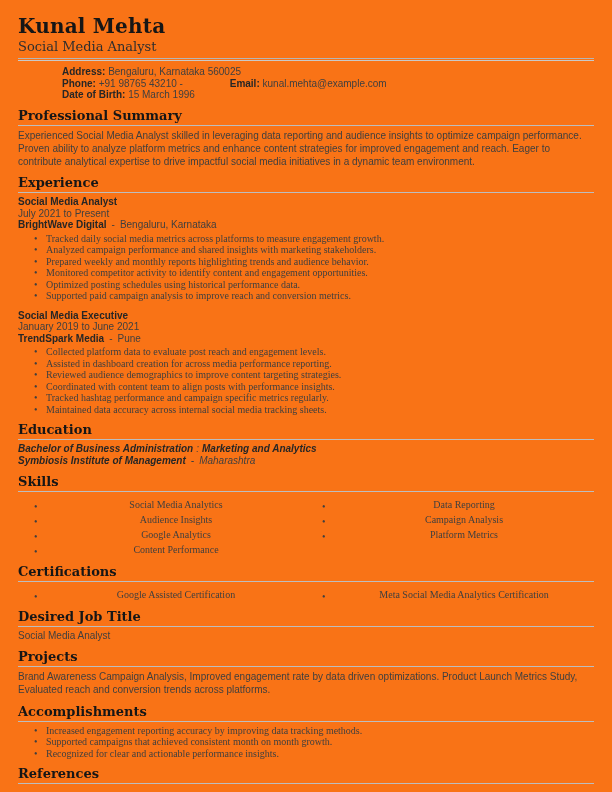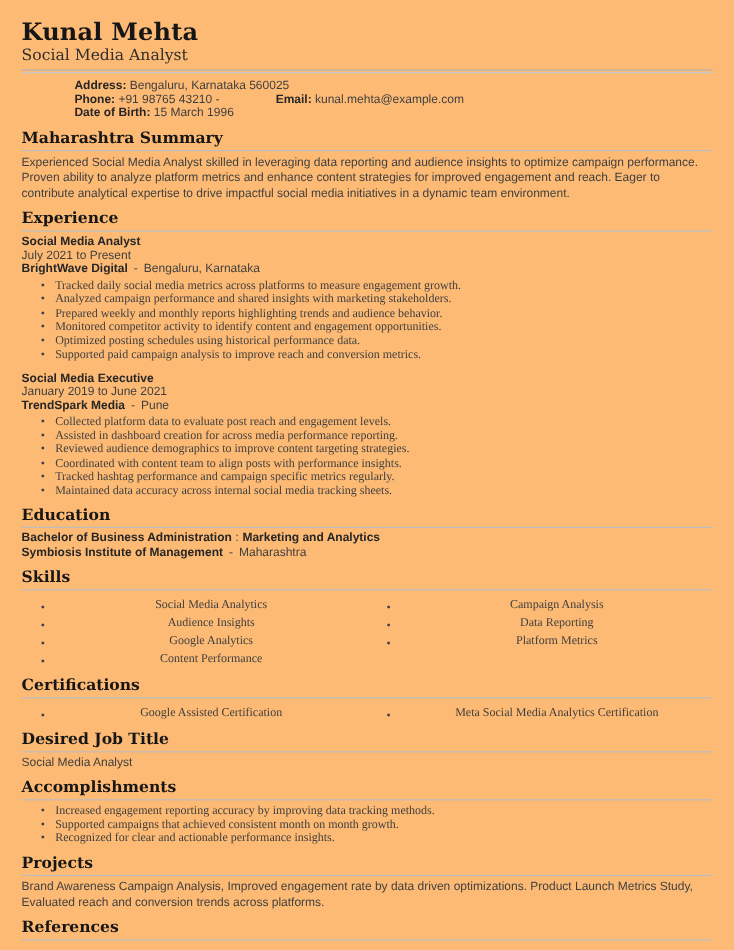--- a/index.html
+++ b/index.html
@@ -1,18 +1,18 @@
 <!DOCTYPE html>
 <html><head>
 <meta charset="utf-8">
 <style>
   * { margin:0; padding:0; box-sizing:border-box; }
   html,body { background:#ffffff; }
   .page {
-    width:612px; height:792px; margin:0 auto; background:#fdba74;
+    width:612px; height:792px; margin:0 auto; background:#f97316;
     padding:16px 18px 0 18px; overflow:hidden;
     font-family:"Liberation Sans","DejaVu Sans",sans-serif;
     color:#3f3f3f; font-size:10px;
   }
   
   .name {
     font-family:"DejaVu Serif","Liberation Serif",serif;
     font-size:20px; font-weight:bold; color:#161616; line-height:21px;
     letter-spacing:.2px;
   }
@@ -44,21 +44,21 @@
   .bullets { margin-top:2px;font-family:Liberation Serif, serif; }
   .bullet-row { position:relative; padding-left:28px; line-height:11.5px; }
   .bullet-row::before {
     content:"\2022"; position:absolute; left:16px; top:0;
     color:#3f3f3f; font-size:10px;
   }
   .spaced .bullet-row { line-height:15px; }
   .spaced .bullet-row::before { top:1.5px; }
   .two-col { display:flex; }
   .col { width:50%;text-align:center; }
-  .edu-line { line-height:12px; }
+  .edu-line { line-height:12px;font-style:italic; }
   .plain-line { line-height:12px; margin-top:1px; }
 </style>
 </head>
 <body>
 
 <div class="page">
 
   <div>
     <div class="name">Kunal Mehta</div>
     <div class="subtitle">Social Media Analyst</div>
@@ -77,21 +77,21 @@
       <span class="lbl">Email:</span>
       <span>kunal.mehta@example.com</span>
     </div>
     <div>
       <span class="lbl">Date of Birth:</span>
       <span>15 March 1996</span>
     </div>
   </div>
 
   <div>
-    <h2>Maharashtra Summary</h2>
+    <h2>Professional Summary</h2>
     <div class="body-text">Experienced Social Media Analyst skilled in leveraging data reporting and audience insights to optimize campaign performance. Proven ability to analyze platform metrics and enhance content strategies for improved engagement and reach. Eager to contribute analytical expertise to drive impactful social media initiatives in a dynamic team environment.</div>
   </div>
 
   <div>
     <h2>Experience</h2>
 
     <div class="job">
       <div class="job-line job-title">Social Media Analyst</div>
       <div class="job-line">July 2021 to Present</div>
       <div class="job-line">
@@ -141,22 +141,22 @@
     <div class="two-col">
       <div class="col bullets spaced">
 
       <div class="bullet-row">Social Media Analytics</div>
           <div class="bullet-row">Audience Insights</div>
           <div class="bullet-row">Google Analytics</div>
           <div class="bullet-row">Content Performance</div>
         </div>
       <div class="col bullets spaced">
 
-      <div class="bullet-row">Campaign Analysis</div>
-          <div class="bullet-row">Data Reporting</div>
+      <div class="bullet-row">Data Reporting</div>
+          <div class="bullet-row">Campaign Analysis</div>
           <div class="bullet-row">Platform Metrics</div>
         </div>
     </div>
   </div>
 
   <div>
     <h2>Certifications</h2>
     <div class="two-col">
       <div class="col bullets spaced">
 
@@ -168,31 +168,31 @@
         </div>
     </div>
   </div>
 
   <div>
     <h2>Desired Job Title</h2>
     <div class="plain-line">Social Media Analyst</div>
   </div>
 
   <div>
+    <h2>Projects</h2>
+    <div class="body-text">Brand Awareness Campaign Analysis, Improved engagement rate by data driven optimizations. Product Launch Metrics Study, Evaluated reach and conversion trends across platforms.</div>
+  </div>
+
+  <div>
     <h2>Accomplishments</h2>
     <div class="bullets">
 
     <div class="bullet-row">Increased engagement reporting accuracy by improving data tracking methods.</div>
         <div class="bullet-row">Supported campaigns that achieved consistent month on month growth.</div>
         <div class="bullet-row">Recognized for clear and actionable performance insights.</div>
       </div>
   </div>
 
   <div>
-    <h2>Projects</h2>
-    <div class="body-text">Brand Awareness Campaign Analysis, Improved engagement rate by data driven optimizations. Product Launch Metrics Study, Evaluated reach and conversion trends across platforms.</div>
-  </div>
-
-  <div>
     <h2>References</h2>
   </div>
 
 </div>
 
 </body></html>

